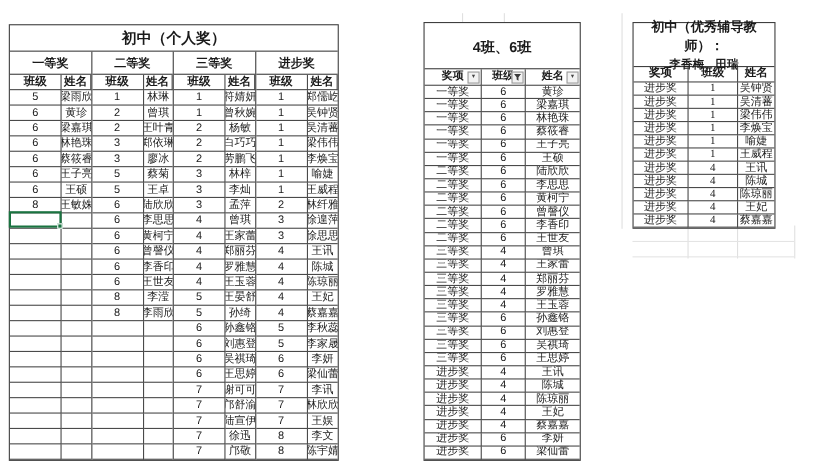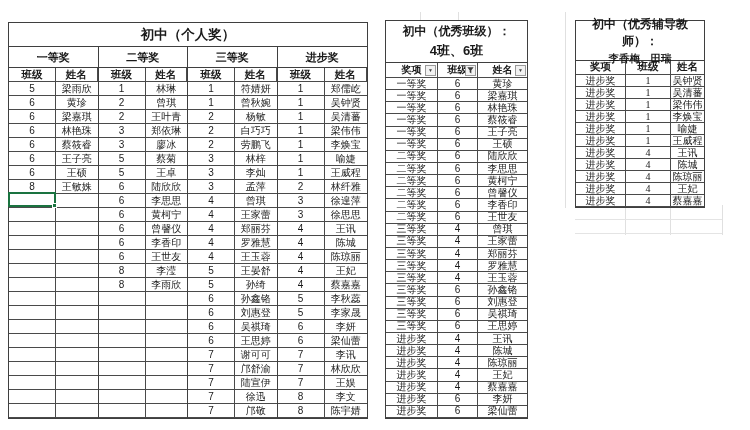--- a/index.html
+++ b/index.html
@@ -20,21 +20,21 @@
     border-bottom: 1px solid #3f3f3f; text-align: center; }
   .tr { display: flex; }
   .td {
     border-right: 1px solid #4a4a4a; border-bottom: 1px solid #4a4a4a;
     display: flex; align-items: center; justify-content: center;
     font-size: 10px; overflow: hidden; white-space: nowrap; line-height: 1;
   }
   .tr .td:last-child { border-right: none; }
 
   
-  .t-left { left: 8px; top: 22px; width: 360px; }
+  .t-left { left: 8px; top: 22px; width: 300px; }
   .t-left .title-cell { height: 24px; font-size: 13.5px; }
   .lgroups { display: flex; }
   .lgroup { width: 25%; border-right: 1px solid #3f3f3f; }
   .lgroup:last-child { border-right: none; }
   .award-cell {
     height: 21px; display: flex; align-items: center; justify-content: center;
     font-weight: bold; font-size: 11px; border-bottom: 1px solid #3f3f3f;
   }
   .lhead { display: flex; }
   .lhead .td { font-weight: bold; font-size: 10.5px; height: 14px; }
@@ -531,21 +531,20 @@
 
     </div>
   </div>
 
   <div class="active-cell">
     <div class="handle"></div>
   </div>
 
   <div class="tbl t-mid">
     <div class="title-stack">
-      <div class="title-l1">初中（优秀班级）：</div>
       <div class="title-l2">4班、6班</div>
     </div>
     <div class="tr hd">
       <div class="td">
         <span>奖项</span>
         <span class="fbtn">▼</span>
       </div>
       <div class="td">
         <span>班级</span>
         <span class="fbtn">

